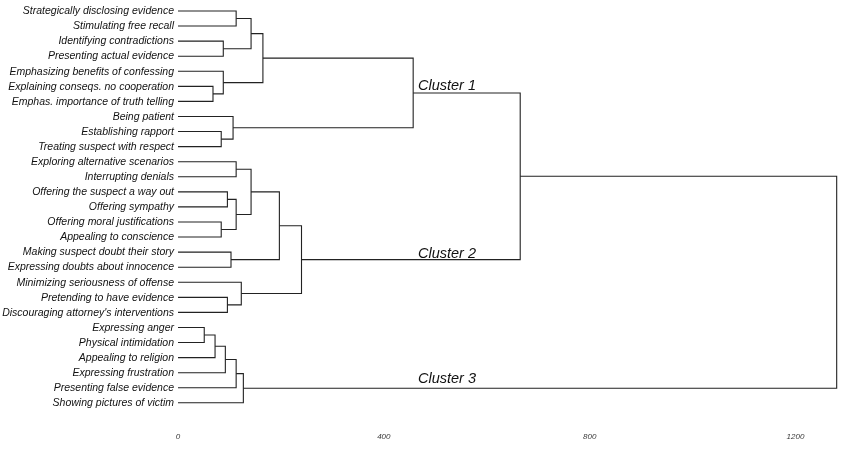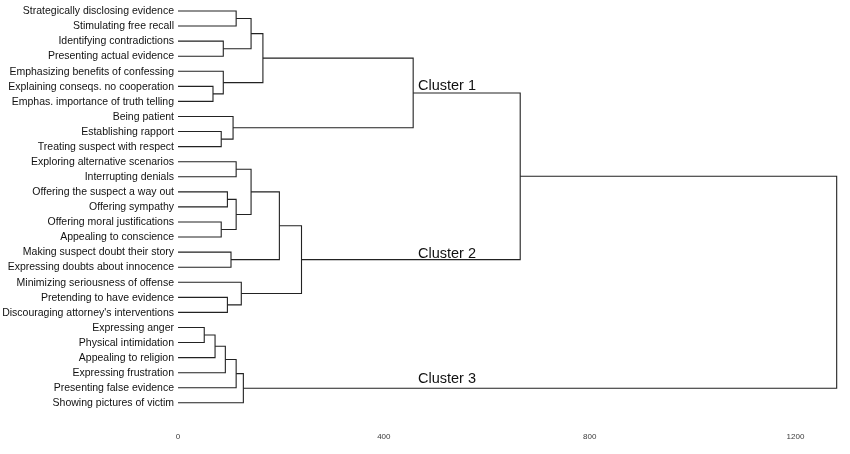--- a/index.html
+++ b/index.html
@@ -1,21 +1,21 @@
 <!DOCTYPE html>
 <html><head>
 <meta charset="utf-8">
 <style>
   html,body{margin:0;padding:0;background:#ffffff;}
   body{
     width:850px;height:454px;overflow:hidden;
     font-family:"Liberation Sans","DejaVu Sans",sans-serif;
     color:#1a1a1a;position:relative;
   }
-  #chart-root{position:absolute;left:0;top:0;width:850px;height:454px;}
+  #chart-root{position:absolute;left:0;top:0;width:850px;height:454px;font-style:italic;}
   svg{display:block;}
   .leaf-label{
     font-size:10.5px;
     fill:#111111;
     text-anchor:end;
     dominant-baseline:middle;
     font-family:"Liberation Sans","DejaVu Sans",sans-serif;
   }
   .cluster-label{
     font-size:14.5px;

